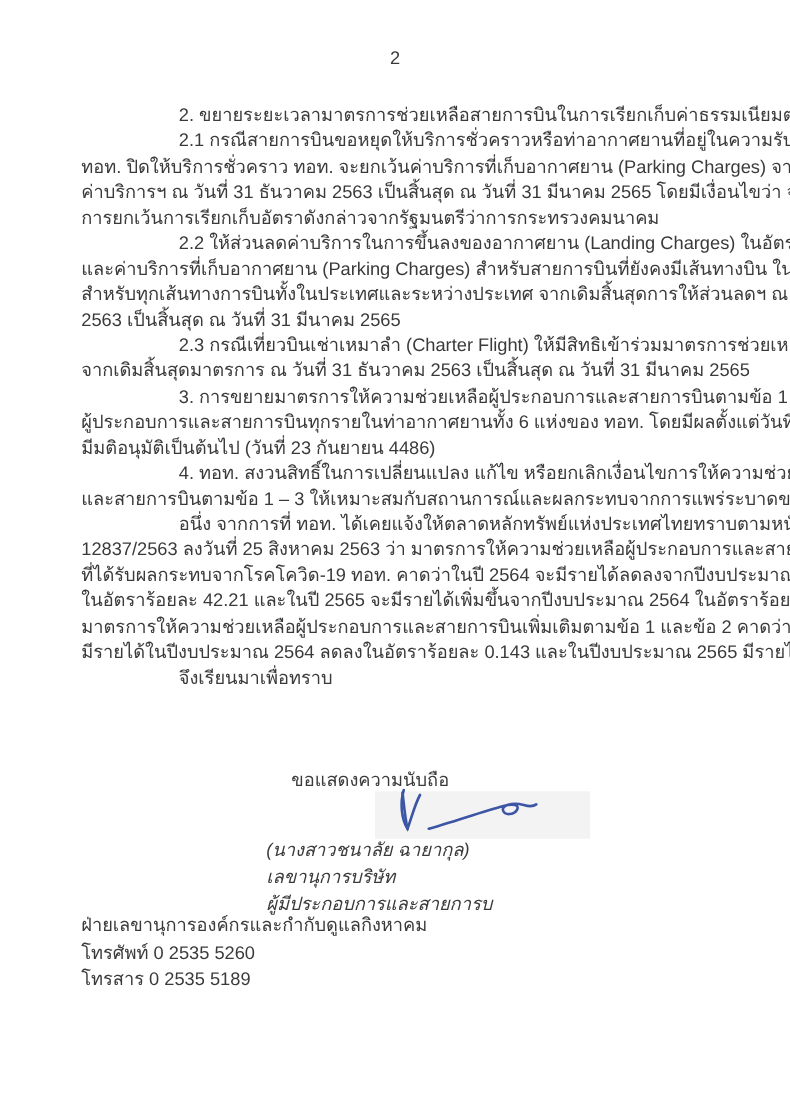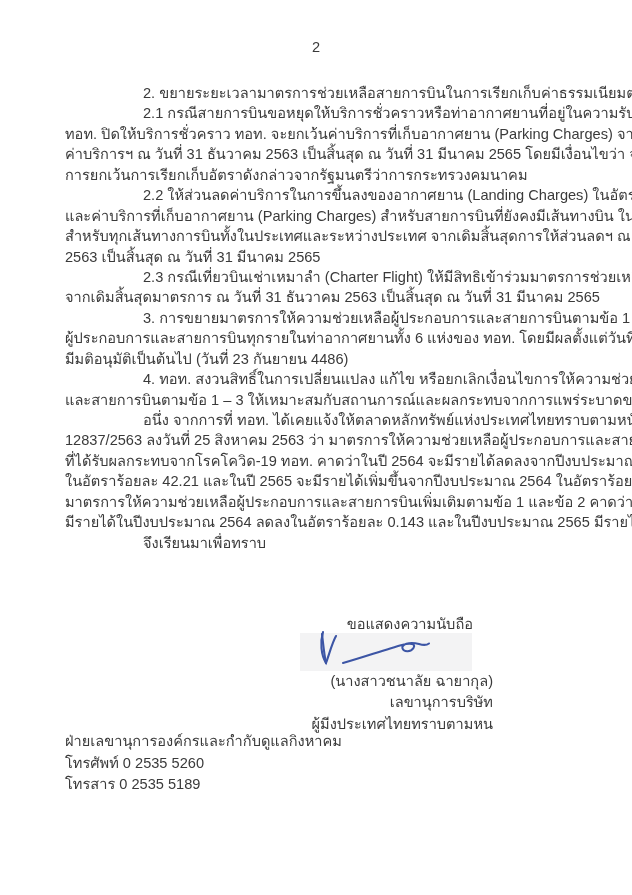--- a/index.html
+++ b/index.html
@@ -17,32 +17,32 @@
     text-align:center;font-size:14.6px;
   }
   .doc-lines{
     position:absolute;top:83px;left:65px;width:527px;
     line-height:20.45px;
   }
   .line{height:20.45px;white-space:nowrap;overflow:visible;}
   .indent{padding-left:78px;}
   .closing-salute{
     position:absolute;top:612px;left:233px;width:240px;
-    text-align:right;
+    text-align:left;
   }
   .sig-shadow{
     position:absolute;top:633px;left:300px;width:172px;height:38px;
     background:#f3f3f4;
   }
   .sig-svg{
     position:absolute;top:629px;left:305px;width:135px;height:44px;
   }
   .sig-block{
     position:absolute;top:671px;left:213px;width:280px;
-    text-align:right;line-height:21.4px;
+    text-align:left;line-height:21.4px;font-style:italic;
   }
   .contact{
     position:absolute;top:731px;left:65px;
     line-height:21.5px;
   }
 </style>
 </head>
 <body>
 
 <div class="page">
@@ -83,21 +83,21 @@
     <g fill="none" stroke="#3c55a5" stroke-width="2.1" stroke-linecap="round">
       <path d="M18 3 C15 13 16 26 21 34 C24 26 27 14 31 7"></path>
       <path d="M21 34 C19 25 18 13 17 5"></path>
       <path d="M38 34 C56 29 82 20 97 16 C106 13.5 111 15 108.5 19 C106 23 99 23.5 97.5 19.5 C96 15.5 104 12.5 114 15 C119 16.5 122 16 124 14.5"></path>
     </g>
   </svg>
 
   <div class="sig-block">
     <div>(นางสาวชนาลัย  ฉายากุล)</div>
     <div>เลขานุการบริษัท</div>
-    <div>ผู้มีงประเทศไทยทราบตามหน</div>
+    <div>ผู้มีประกอบการและสายการบ</div>
   </div>
 
   <div class="contact">
     <div>ฝ่ายเลขานุการองค์กรและกำกับดูแลกิงหาคม</div>
     <div>โทรศัพท์ 0 2535 5260</div>
     <div>โทรสาร 0 2535 5189</div>
   </div>
 
 </div>
 

